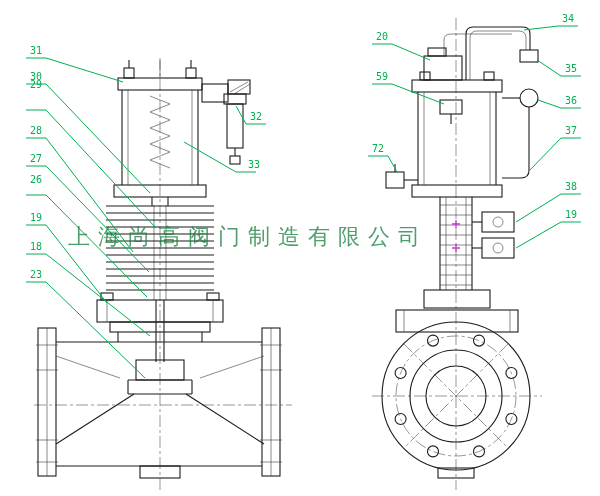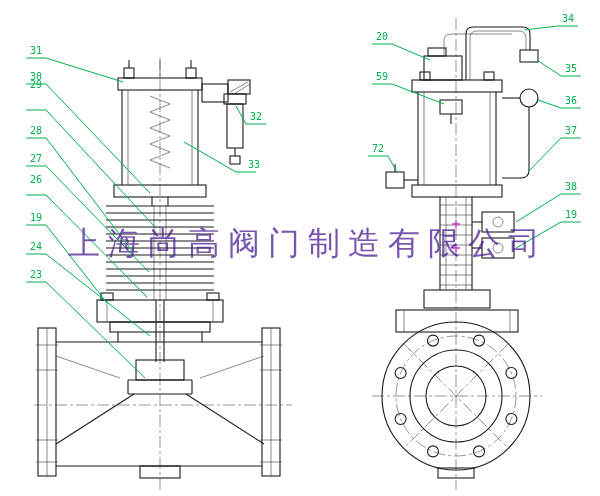--- a/index.html
+++ b/index.html
@@ -16,22 +16,22 @@
   .cl { stroke: #6a6a6a; stroke-width: 0.7; fill: none; stroke-dasharray: 12 3 3 3; }
   .ld { stroke: #00b050; stroke-width: 1; fill: none; }
   .mg { stroke: #c837c8; stroke-width: 1.3; fill: none; }
   .callout {
     position: absolute; width: 20px; height: 15px; line-height: 15px;
     text-align: center; font-size: 10px; color: #00b050;
     font-family: "DejaVu Sans Mono", monospace;
   }
   .watermark {
     position: absolute; left: 68px; top: 222px;
-    font-size: 32px; letter-spacing: 8px; white-space: nowrap;
-    color: #4c1d95; opacity: 0.75;
+    font-size: 22px; letter-spacing: 8px; white-space: nowrap;
+    color: #15803d; opacity: 0.75;
     font-family: "DejaVu Sans", sans-serif;
   }
 </style>
 </head>
 <body>
 
 <div class="canvas">
 
   <svg class="drawing" width="600" height="496" viewBox="0 0 600 496">
 
@@ -231,21 +231,21 @@
 
   <div class="watermark">上海尚高阀门制造有限公司</div>
 
   <div class="callout" style="left:26px;top:43px">31</div>
   <div class="callout" style="left:26px;top:69px">30</div>
   <div class="callout" style="left:26px;top:77px">29</div>
   <div class="callout" style="left:26px;top:123px">28</div>
   <div class="callout" style="left:26px;top:151px">27</div>
   <div class="callout" style="left:26px;top:172px">26</div>
   <div class="callout" style="left:26px;top:210px">19</div>
-  <div class="callout" style="left:26px;top:239px">24</div>
+  <div class="callout" style="left:26px;top:239px">18</div>
   <div class="callout" style="left:26px;top:267px">23</div>
   <div class="callout" style="left:246px;top:109px">32</div>
   <div class="callout" style="left:244px;top:157px">33</div>
   <div class="callout" style="left:372px;top:29px">20</div>
   <div class="callout" style="left:372px;top:69px">59</div>
   <div class="callout" style="left:368px;top:141px">72</div>
   <div class="callout" style="left:558px;top:11px">34</div>
   <div class="callout" style="left:561px;top:61px">35</div>
   <div class="callout" style="left:561px;top:93px">36</div>
   <div class="callout" style="left:561px;top:123px">37</div>

